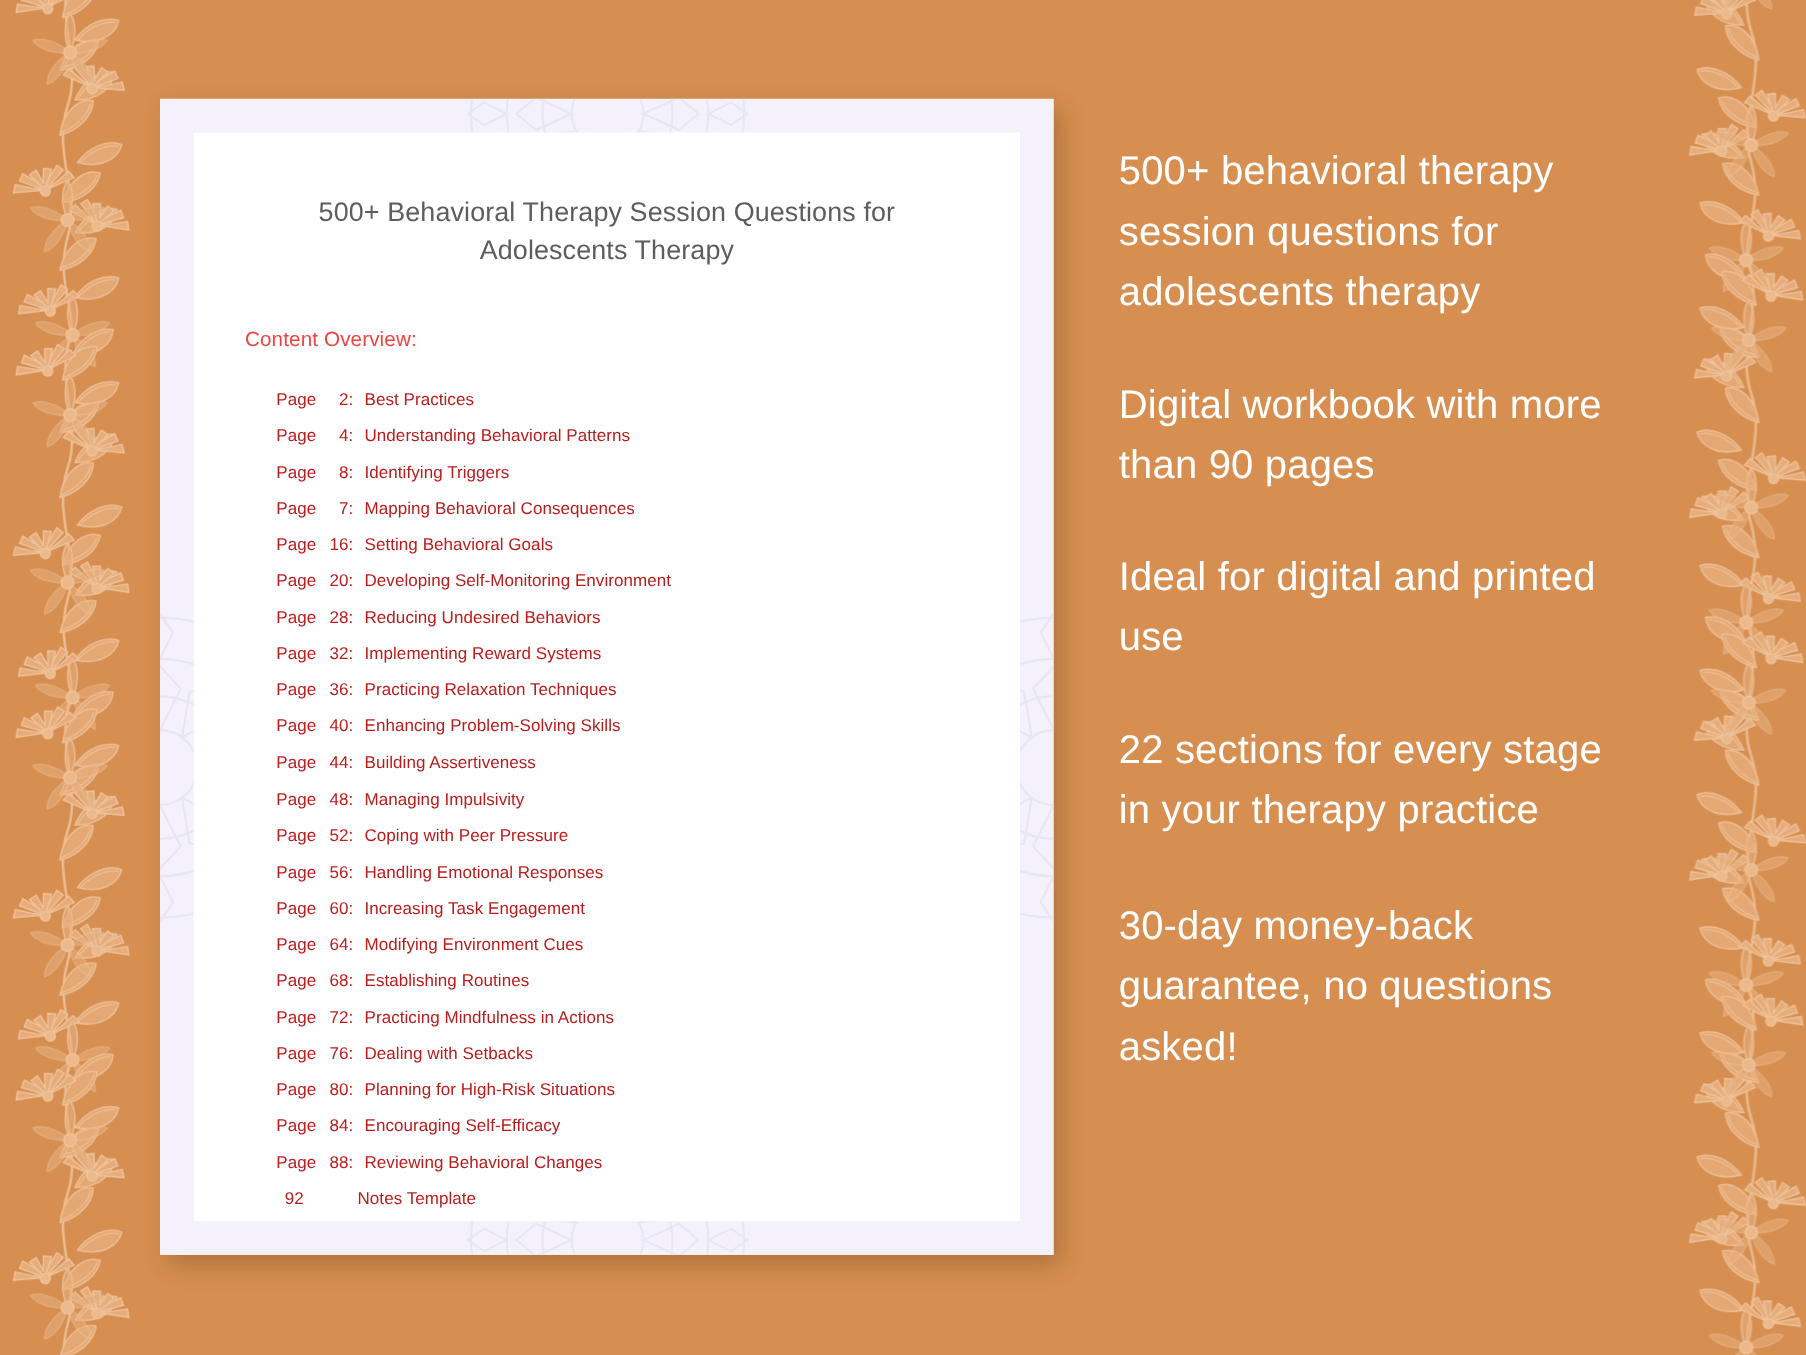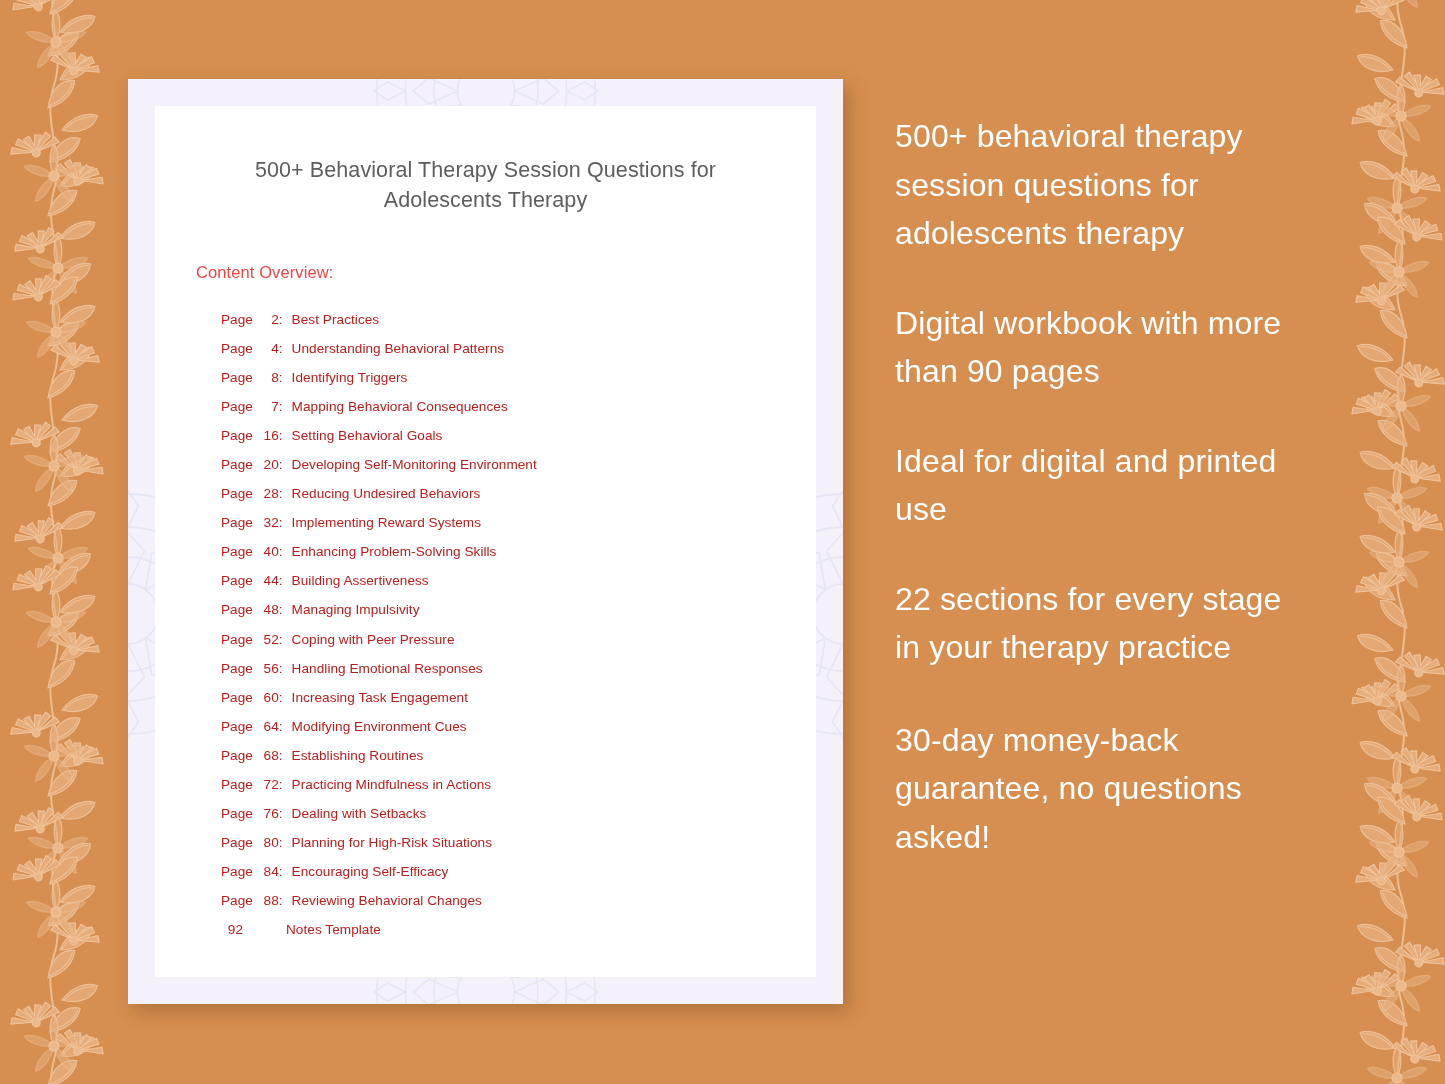--- a/index.html
+++ b/index.html
@@ -463,20 +463,24 @@
         </li>
         <li class="toc-row">
           <span class="toc-pagecell"><span>Page</span> <span class="toc-pagenum">28</span><span>:</span></span>
           <span class="toc-title">Reducing Undesired Behaviors</span>
         </li>
         <li class="toc-row">
           <span class="toc-pagecell"><span>Page</span> <span class="toc-pagenum">32</span><span>:</span></span>
           <span class="toc-title">Implementing Reward Systems</span>
         </li>
         <li class="toc-row">
+          <span class="toc-pagecell"><span>Page</span> <span class="toc-pagenum">36</span><span>:</span></span>
+          <span class="toc-title">Practicing Relaxation Techniques</span>
+        </li>
+        <li class="toc-row">
           <span class="toc-pagecell"><span>Page</span> <span class="toc-pagenum">40</span><span>:</span></span>
           <span class="toc-title">Enhancing Problem-Solving Skills</span>
         </li>
         <li class="toc-row">
           <span class="toc-pagecell"><span>Page</span> <span class="toc-pagenum">44</span><span>:</span></span>
           <span class="toc-title">Building Assertiveness</span>
         </li>
         <li class="toc-row">
           <span class="toc-pagecell"><span>Page</span> <span class="toc-pagenum">48</span><span>:</span></span>
           <span class="toc-title">Managing Impulsivity</span>

